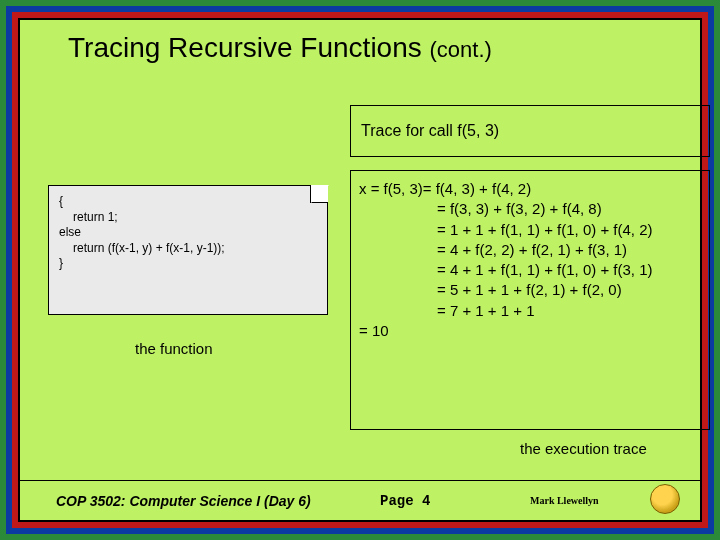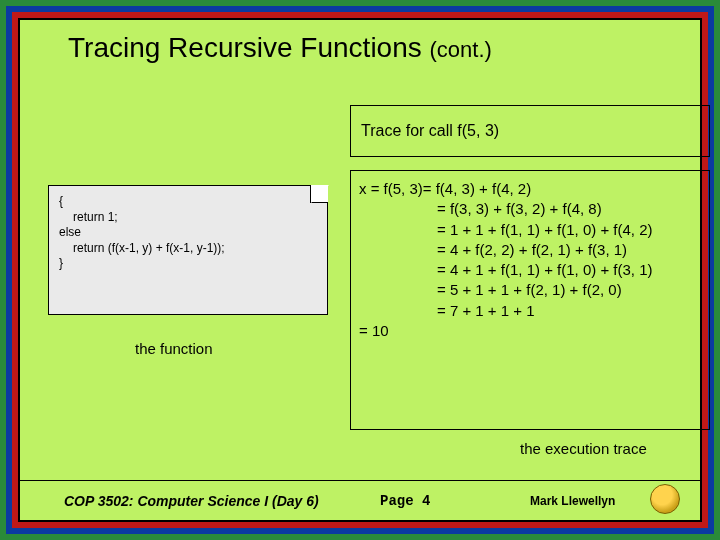--- a/index.html
+++ b/index.html
@@ -18,23 +18,23 @@
   .code-box .fold::after { content: ""; position: absolute; left: 0; top: 0; width: 0; height: 0; border-top: 18px solid #fff; border-right: 18px solid transparent; }
   .code-line { white-space: pre; }
   .indent1 { padding-left: 14px; }
   .func-label { position: absolute; left: 115px; top: 320px; font-size: 15px; }
   .trace-box { position: absolute; left: 330px; top: 150px; width: 360px; height: 260px; border: 1px solid #000; padding: 8px 10px 8px 8px; font-family: Liberation Sans, sans-serif; font-size: 15px; line-height: 1.35; }
   .trace-first { white-space: pre; }
   .trace-indent { padding-left: 78px; white-space: pre; }
   .trace-last { white-space: pre; }
   .exec-label { position: absolute; left: 452px; top: 420px; font-size: 15px; margin-left: 48px; }
   .footer { position: absolute; left: 0; bottom: 0; width: 100%; height: 40px; border-top: 1px solid #000; display: flex; align-items: center; }
-  .footer .left { position: absolute; left: 44px; font-size: 14px; font-style: italic; font-weight: bold; }
+  .footer .left { position: absolute; left: 36px; font-size: 14px; font-style: italic; font-weight: bold; }
   .footer .center { position: absolute; left: 360px; font-size: 14px; font-weight: bold; font-family: Liberation Mono, monospace; }
-  .footer .right { position: absolute; left: 510px; font-size: 12px; font-weight: bold; }
+  .footer .right { position: absolute; left: 510px; font-size: 10px; font-weight: bold; font-family: Liberation Serif, serif; }
   .logo { position: absolute; right: 20px; bottom: 6px; width: 30px; height: 30px; border-radius: 50%; background: radial-gradient(circle at 40% 35%, #ffd34d 0 40%, #caa018 70%); border: 1px solid #7a5e00; }
 </style>
 </head>
 <body>
 
 <div class="slide">
   <div class="border-green"></div>
   <div class="border-blue"></div>
   <div class="border-red"></div>
   <div class="border-inner"></div>

